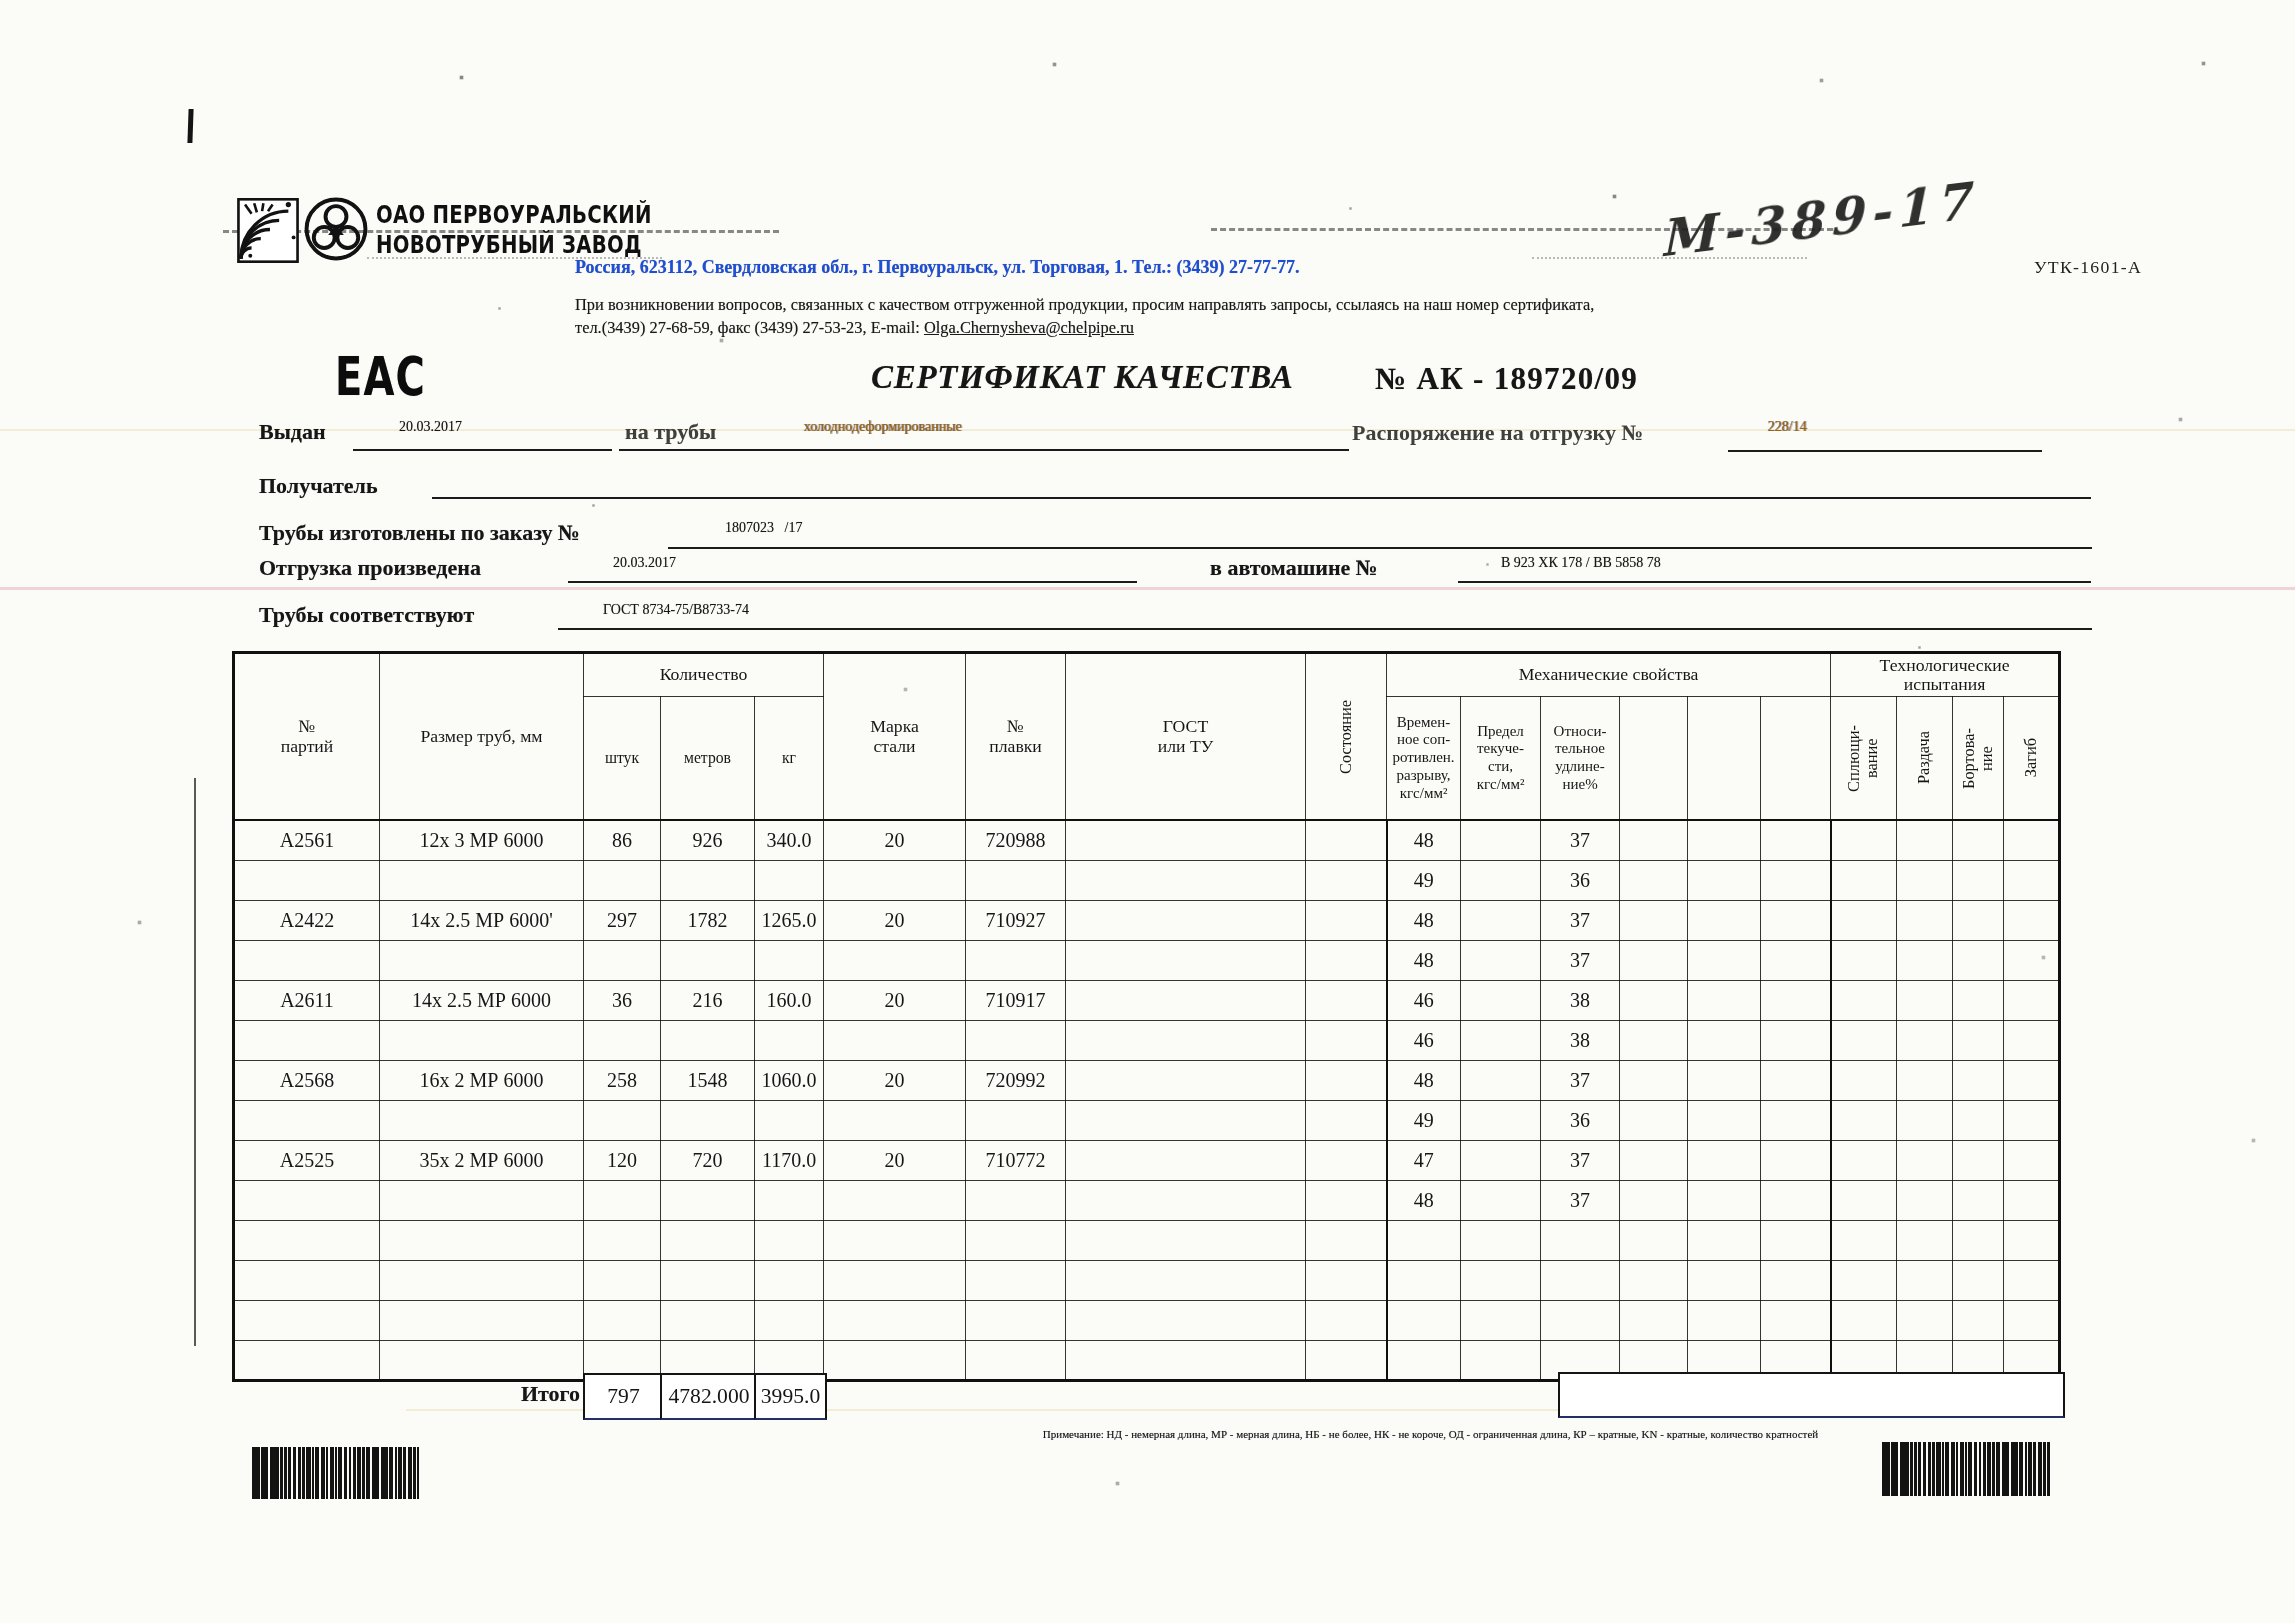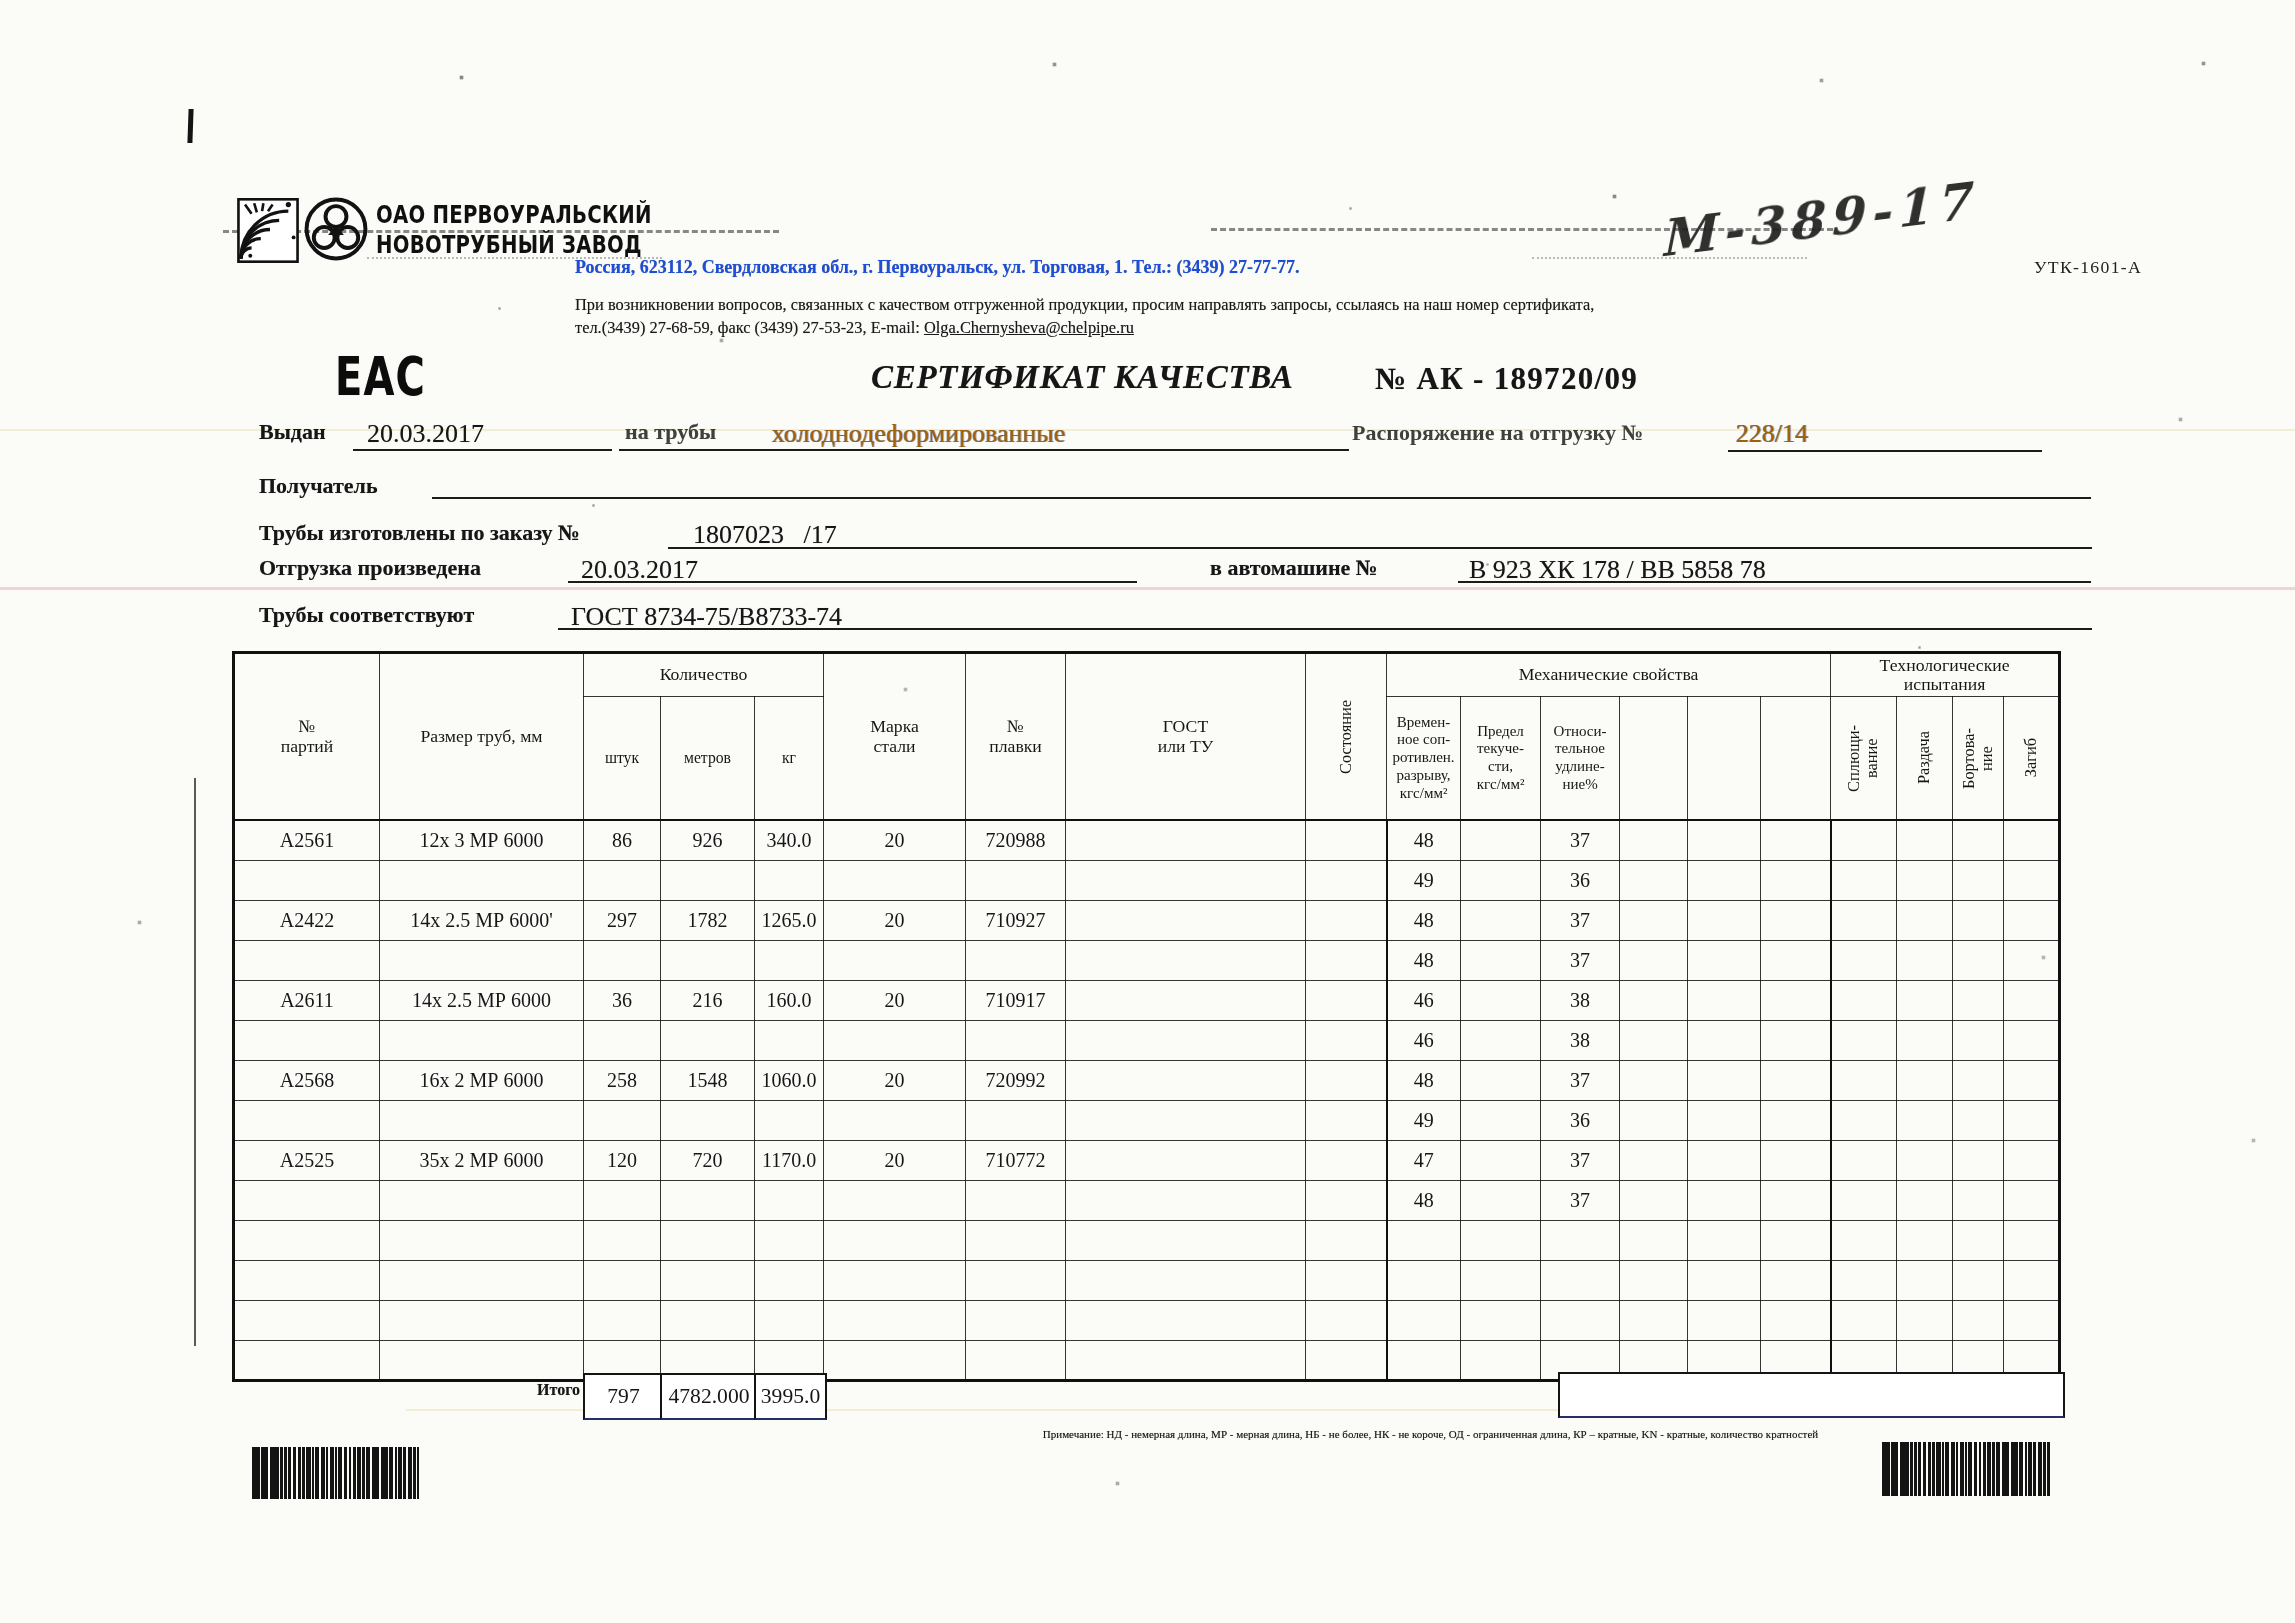--- a/index.html
+++ b/index.html
@@ -38,21 +38,21 @@
   .eac{font-family:"DejaVu Sans", sans-serif;font-weight:800;font-size:47px;
     transform:scale(.85,1.12);transform-origin:left top;letter-spacing:1.3px;color:#0c0c0c;}
   .handwritten{font-family:"DejaVu Serif", serif;font-style:italic;font-weight:700;
     font-size:50px;letter-spacing:5.9px;color:#1f1f1f;transform:rotate(-7deg) skewX(-8deg);
     filter:blur(0.3px);opacity:.92;white-space:nowrap;}
   .utk{font-size:17.7px;letter-spacing:1.3px;color:#222;}
   .title-main{font-size:33px;font-weight:700;font-style:italic;letter-spacing:0.7px;white-space:nowrap;}
   .title-num{font-size:31px;font-weight:700;letter-spacing:1.3px;white-space:nowrap;}
   
   .flabel{font-size:22px;font-weight:700;white-space:nowrap;}
-  .fvalue{font-size:26px;white-space:pre;}
+  .fvalue{font-size:14px;white-space:pre;margin-left:32px;}
   .uline{background:#1b1b1b;height:2px;}
   .smudge{filter:blur(0.5px);opacity:.82;}
   .smudge-blue{color:#a16207;filter:blur(0.3px);
     text-shadow:1px 0 0 rgba(45,60,140,.35),-0.7px 0 0 rgba(25,25,25,.5);}
   
   table.cert{border-collapse:collapse;table-layout:fixed;width:1829px;
     border:3.3px solid #101010;}
   table.cert th, table.cert td{
     border:1.3px solid rgba(17,17,17,.85);
     text-align:center;vertical-align:middle;
@@ -66,21 +66,21 @@
   tbody td:nth-child(10){border-left:2.6px solid #0f0f0f;}
   tbody td:nth-child(16){border-left:2.3px solid #0f0f0f;}
   th.b-heavy{border-left:2.6px solid #0f0f0f;}
   .vert{writing-mode:vertical-rl;transform:rotate(180deg);margin:0 auto;
     white-space:pre-line;line-height:1.12;font-size:16.4px;}
   .hdr2line{font-size:17px;}
   
   .totcell{border:2px solid #141414;border-bottom:2.6px solid #242f66;
     display:flex;align-items:center;justify-content:center;
     font-size:21.6px;background:#fff;}
-  .totlabel{font-size:16px;font-weight:700;text-align:right;}
+  .totlabel{font-size:22px;font-weight:700;text-align:right;}
   .totbox{border:2px solid #141414;border-bottom:2.6px solid #242f66;background:#fff;}
   .note{font-size:11px;text-align:center;white-space:nowrap;color:#15151a;}
   
   .barcode{
     background:
       repeating-linear-gradient(90deg,#131313 0 2.6px,transparent 2.6px 4.6px),
       repeating-linear-gradient(90deg,#131313 0 1.3px,transparent 1.3px 7.2px),
       repeating-linear-gradient(90deg,transparent 0 3.3px,#131313 3.3px 5.2px,transparent 5.2px 8.5px),
       repeating-linear-gradient(90deg,transparent 0 11px,#131313 11px 12.4px,transparent 12.4px 15px);
   }

